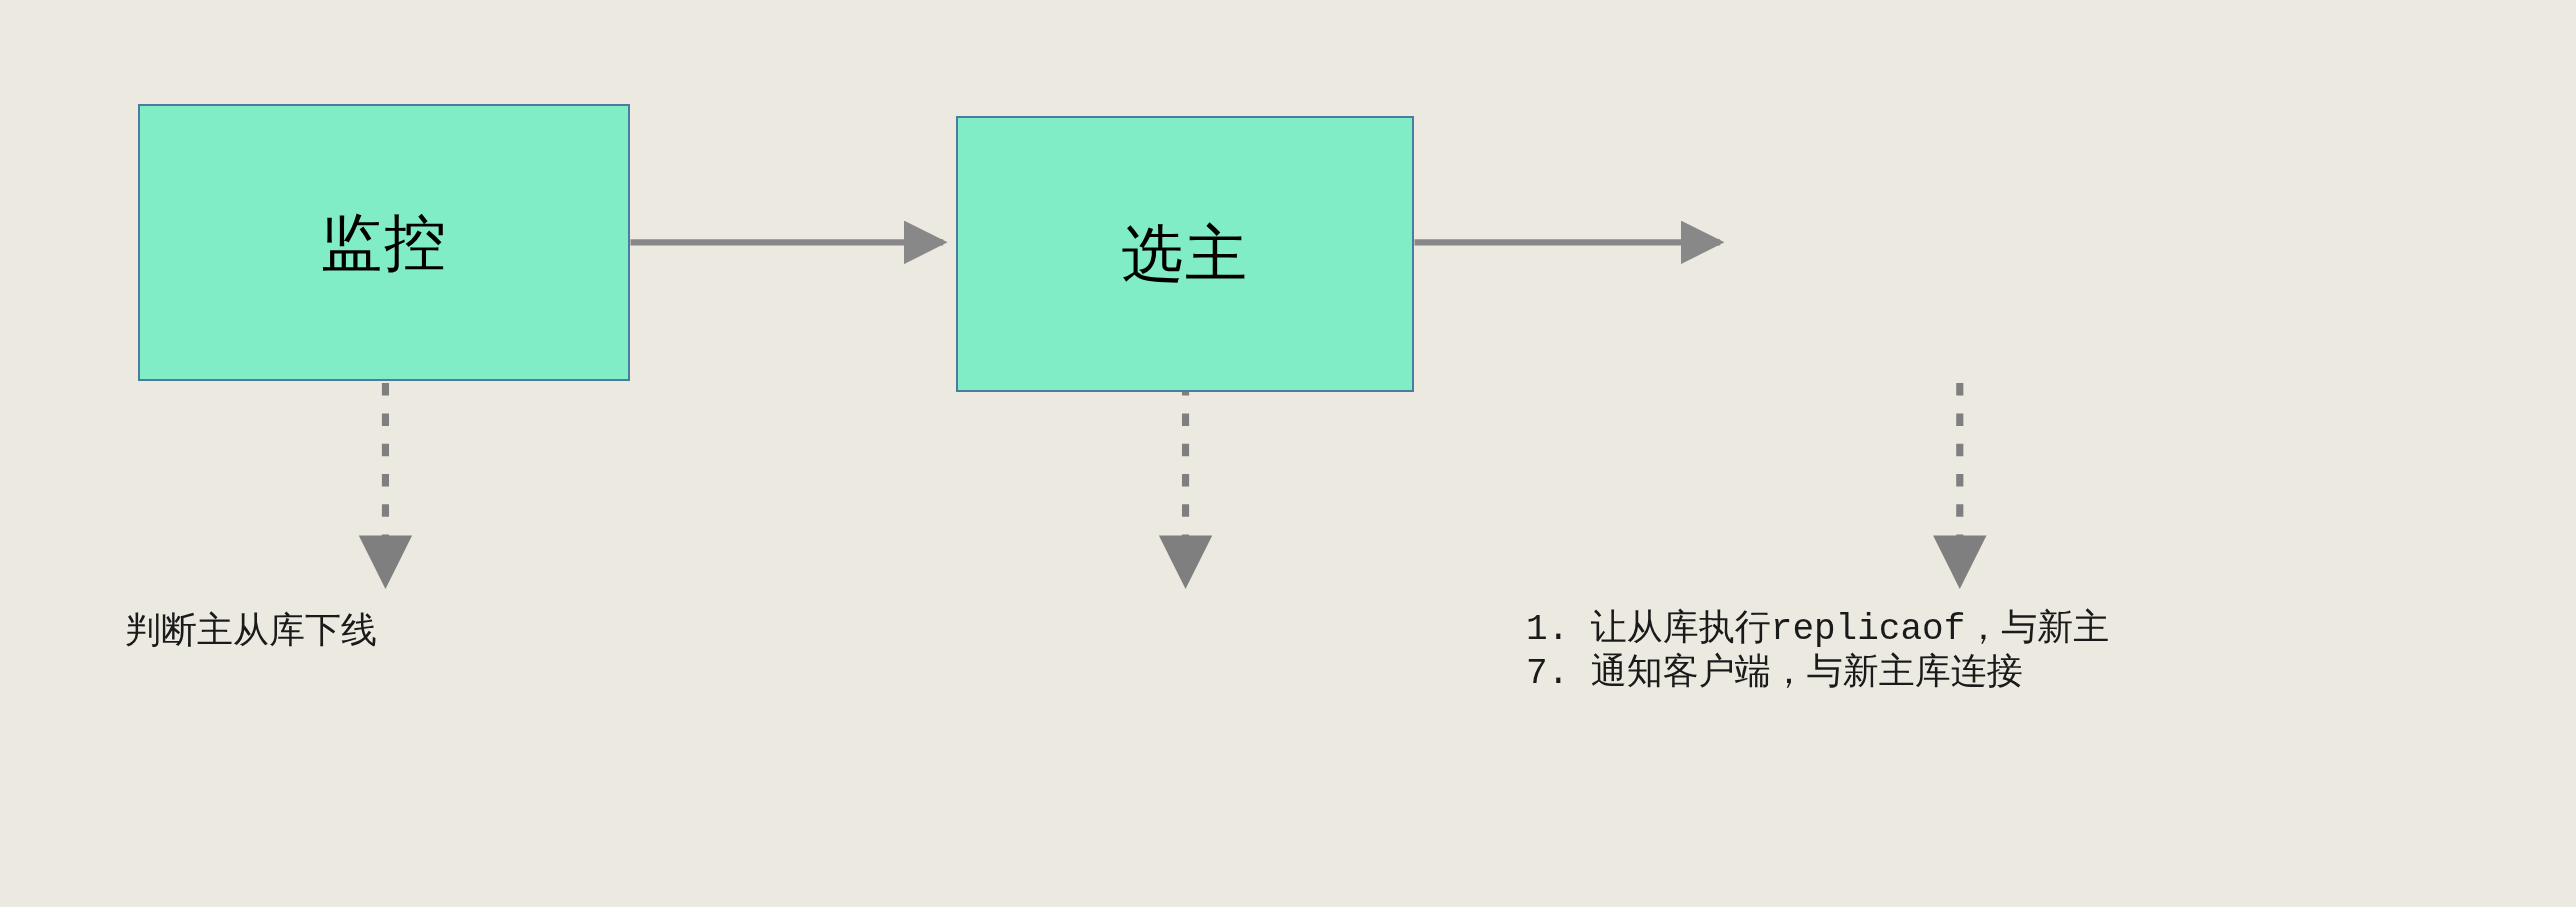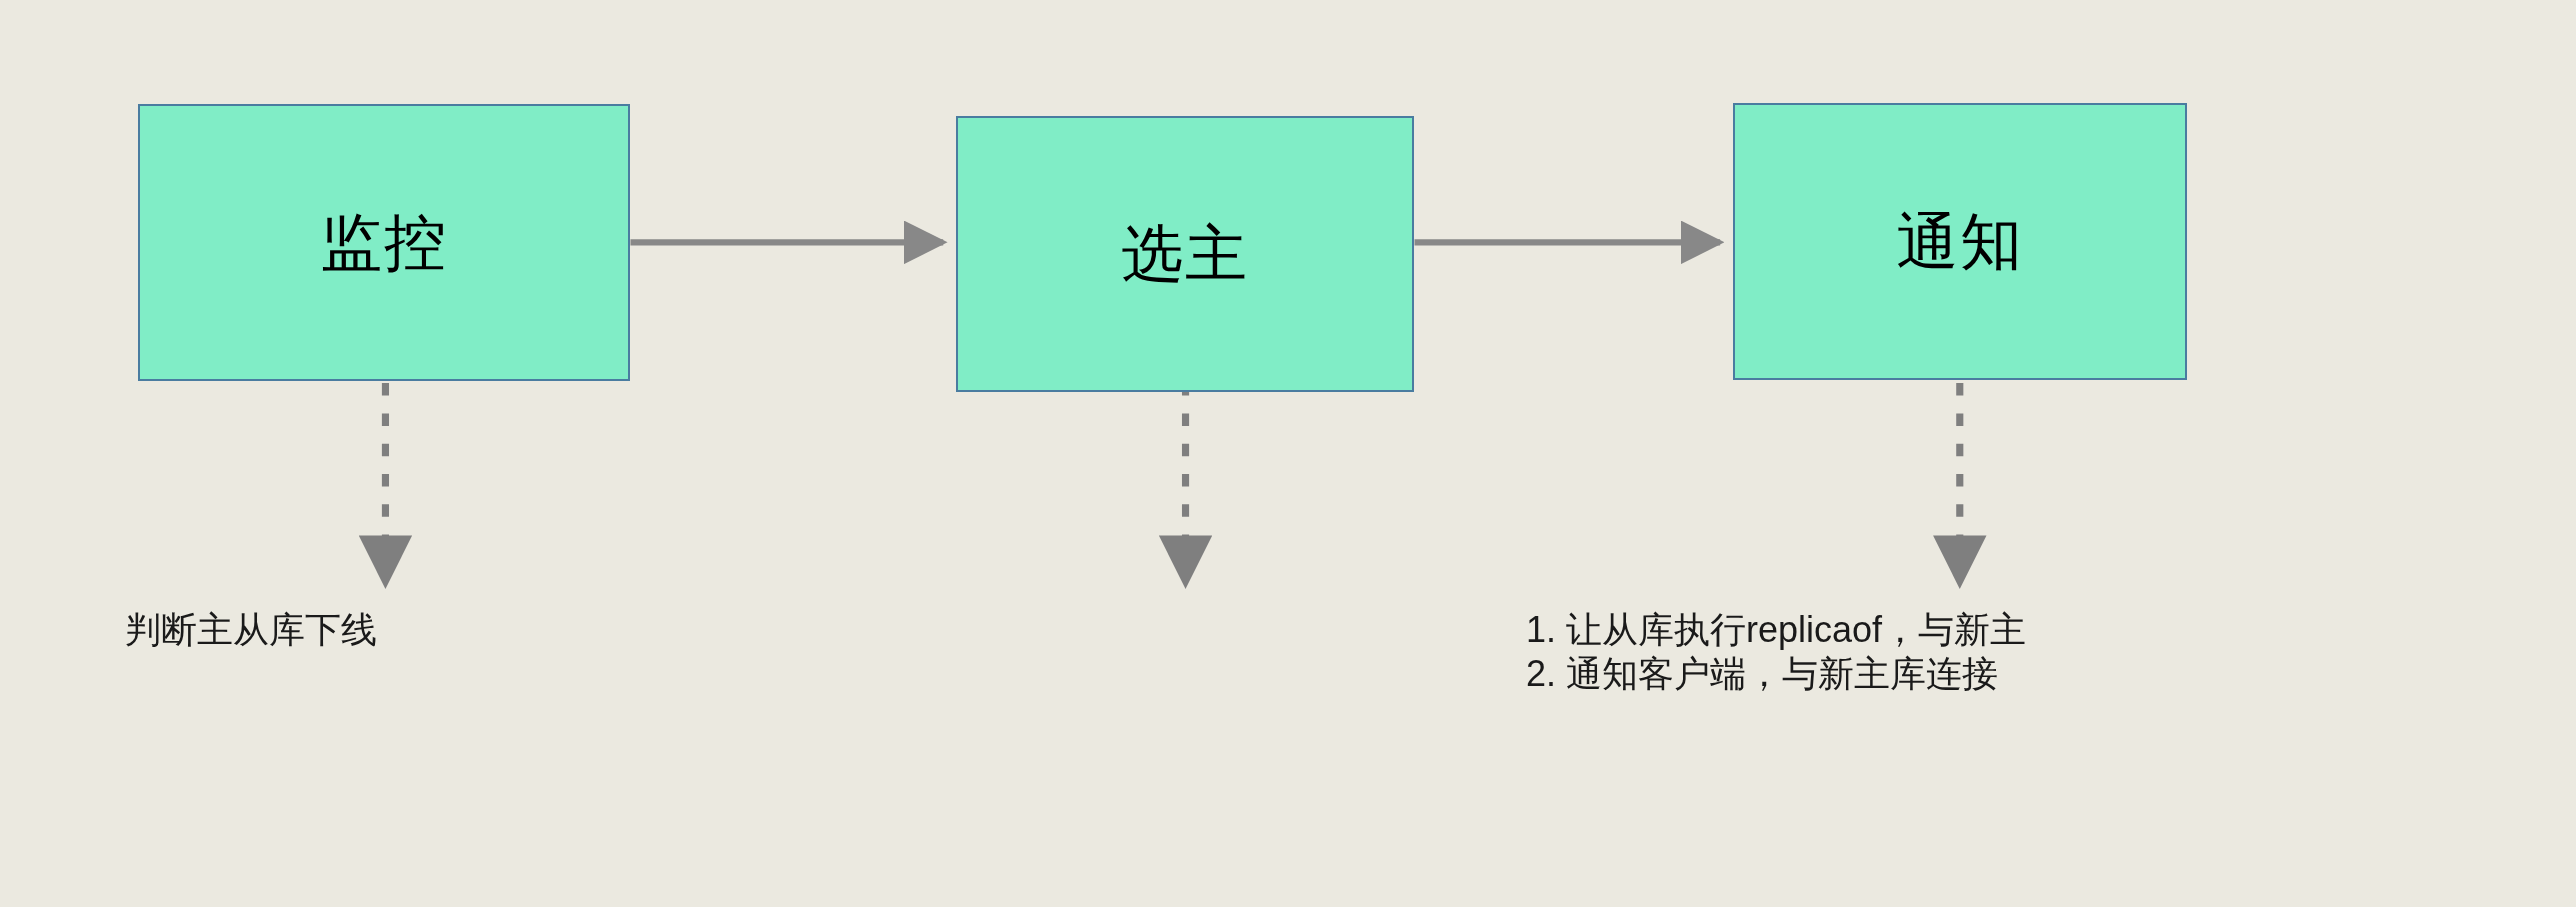--- a/index.html
+++ b/index.html
@@ -57,21 +57,21 @@
   .caption {
     position: absolute;
     color: #1A1A1A;
     font-size: 36px;
     line-height: 1.22;
     white-space: pre;
   }
   #caption-monitor { left: 125px;  top: 608px; }
   #caption-elect   { left: 977px; top: 608px; }
   #caption-notify  { left: 1526px; top: 608px; white-space: normal; width: 1007px; }
-  #caption-notify .cap-line { display: block; }
+  #caption-notify .cap-line { display: block; font-family: Liberation Mono, monospace; }
 </style>
 </head>
 <body>
 
 <div id="canvas">
 
   <svg id="connectors" viewBox="0 0 2890 1018" width="2576" height="907" xmlns="http://www.w3.org/2000/svg">
     <defs>
       <marker id="arrowSolid" viewBox="0 0 10 10" refX="9" refY="5" markerWidth="7" markerHeight="7" orient="auto-start-reverse">
         <path d="M 0 0 L 10 5 L 0 10 z" fill="#888888"></path>
@@ -93,26 +93,23 @@
   </svg>
 
   <div class="node-box" id="box-monitor">
     <span class="node-label">监控</span>
   </div>
 
   <div class="node-box" id="box-elect">
     <span class="node-label">选主</span>
   </div>
 
-  <div class="node-box" id="box-notify">
-    <span class="node-label">通知</span>
-  </div>
 
   <div class="caption" id="caption-monitor">判断主从库下线</div>
 
 
   <div class="caption" id="caption-notify">
     <span class="cap-line">1. 让从库执行replicaof，与新主</span>
-    <span class="cap-line">2. 通知客户端，与新主库连接</span>
+    <span class="cap-line">7. 通知客户端，与新主库连接</span>
   </div>
 
 </div>
 
 
 </body></html>

